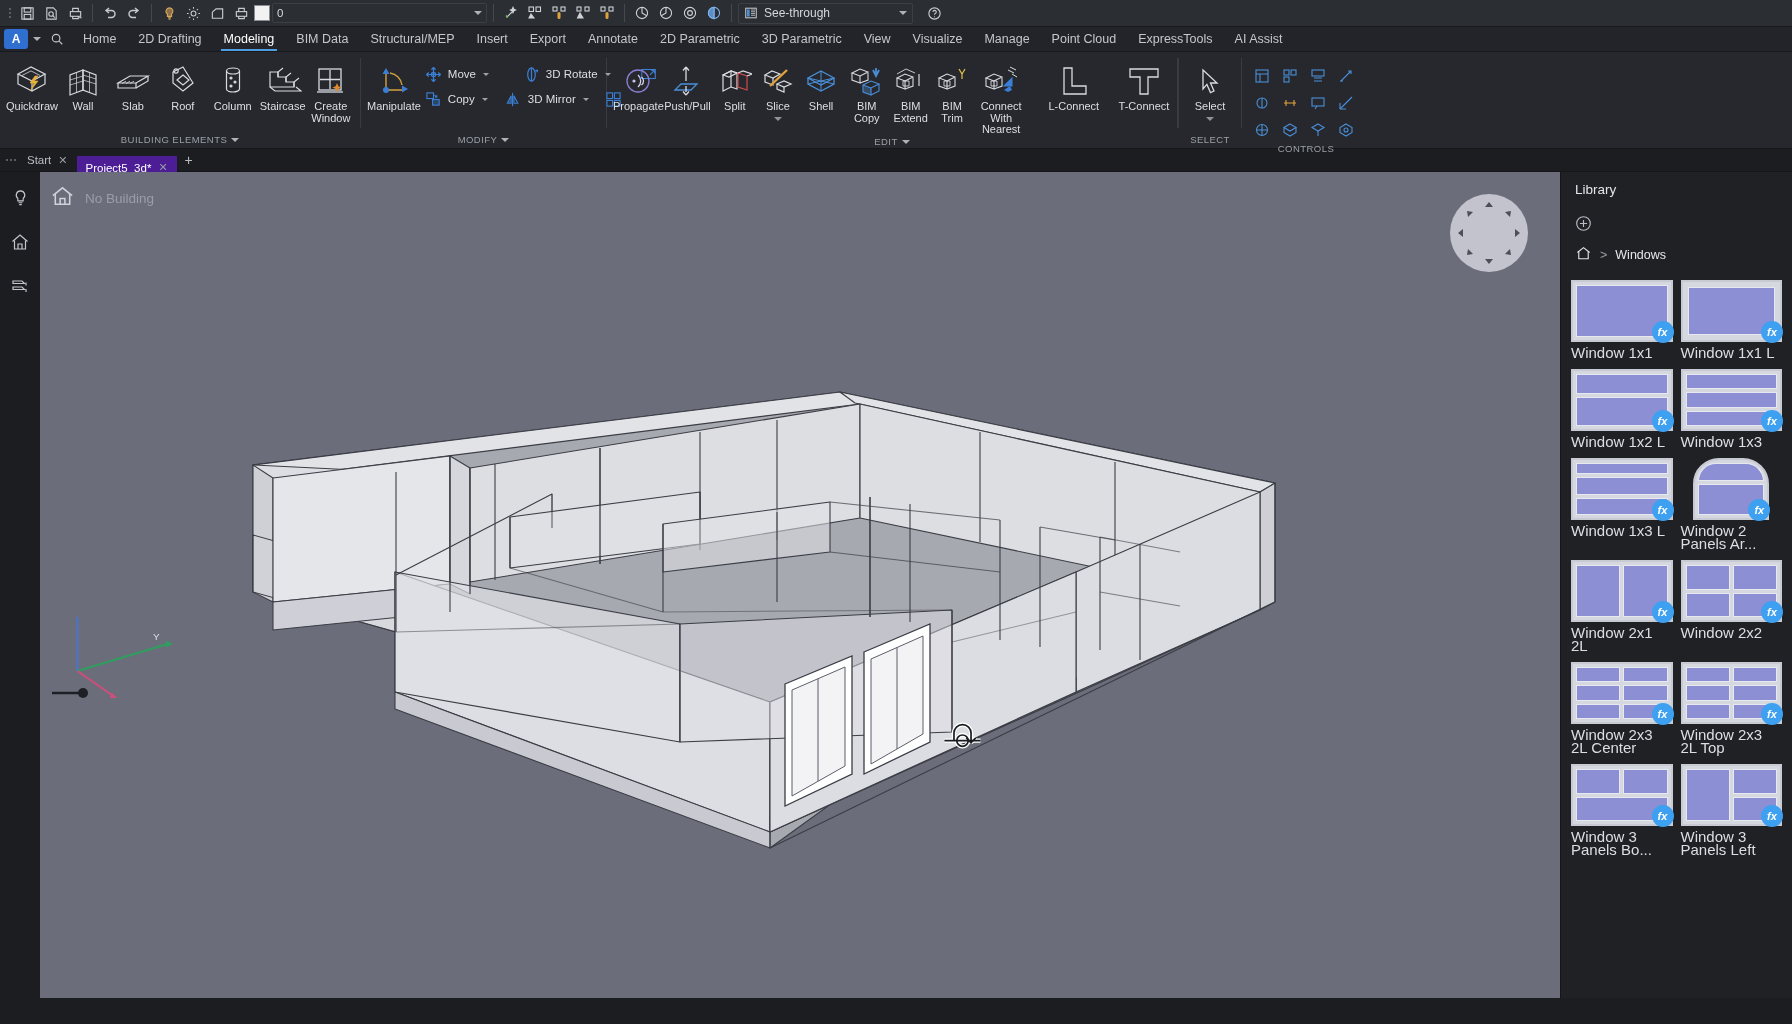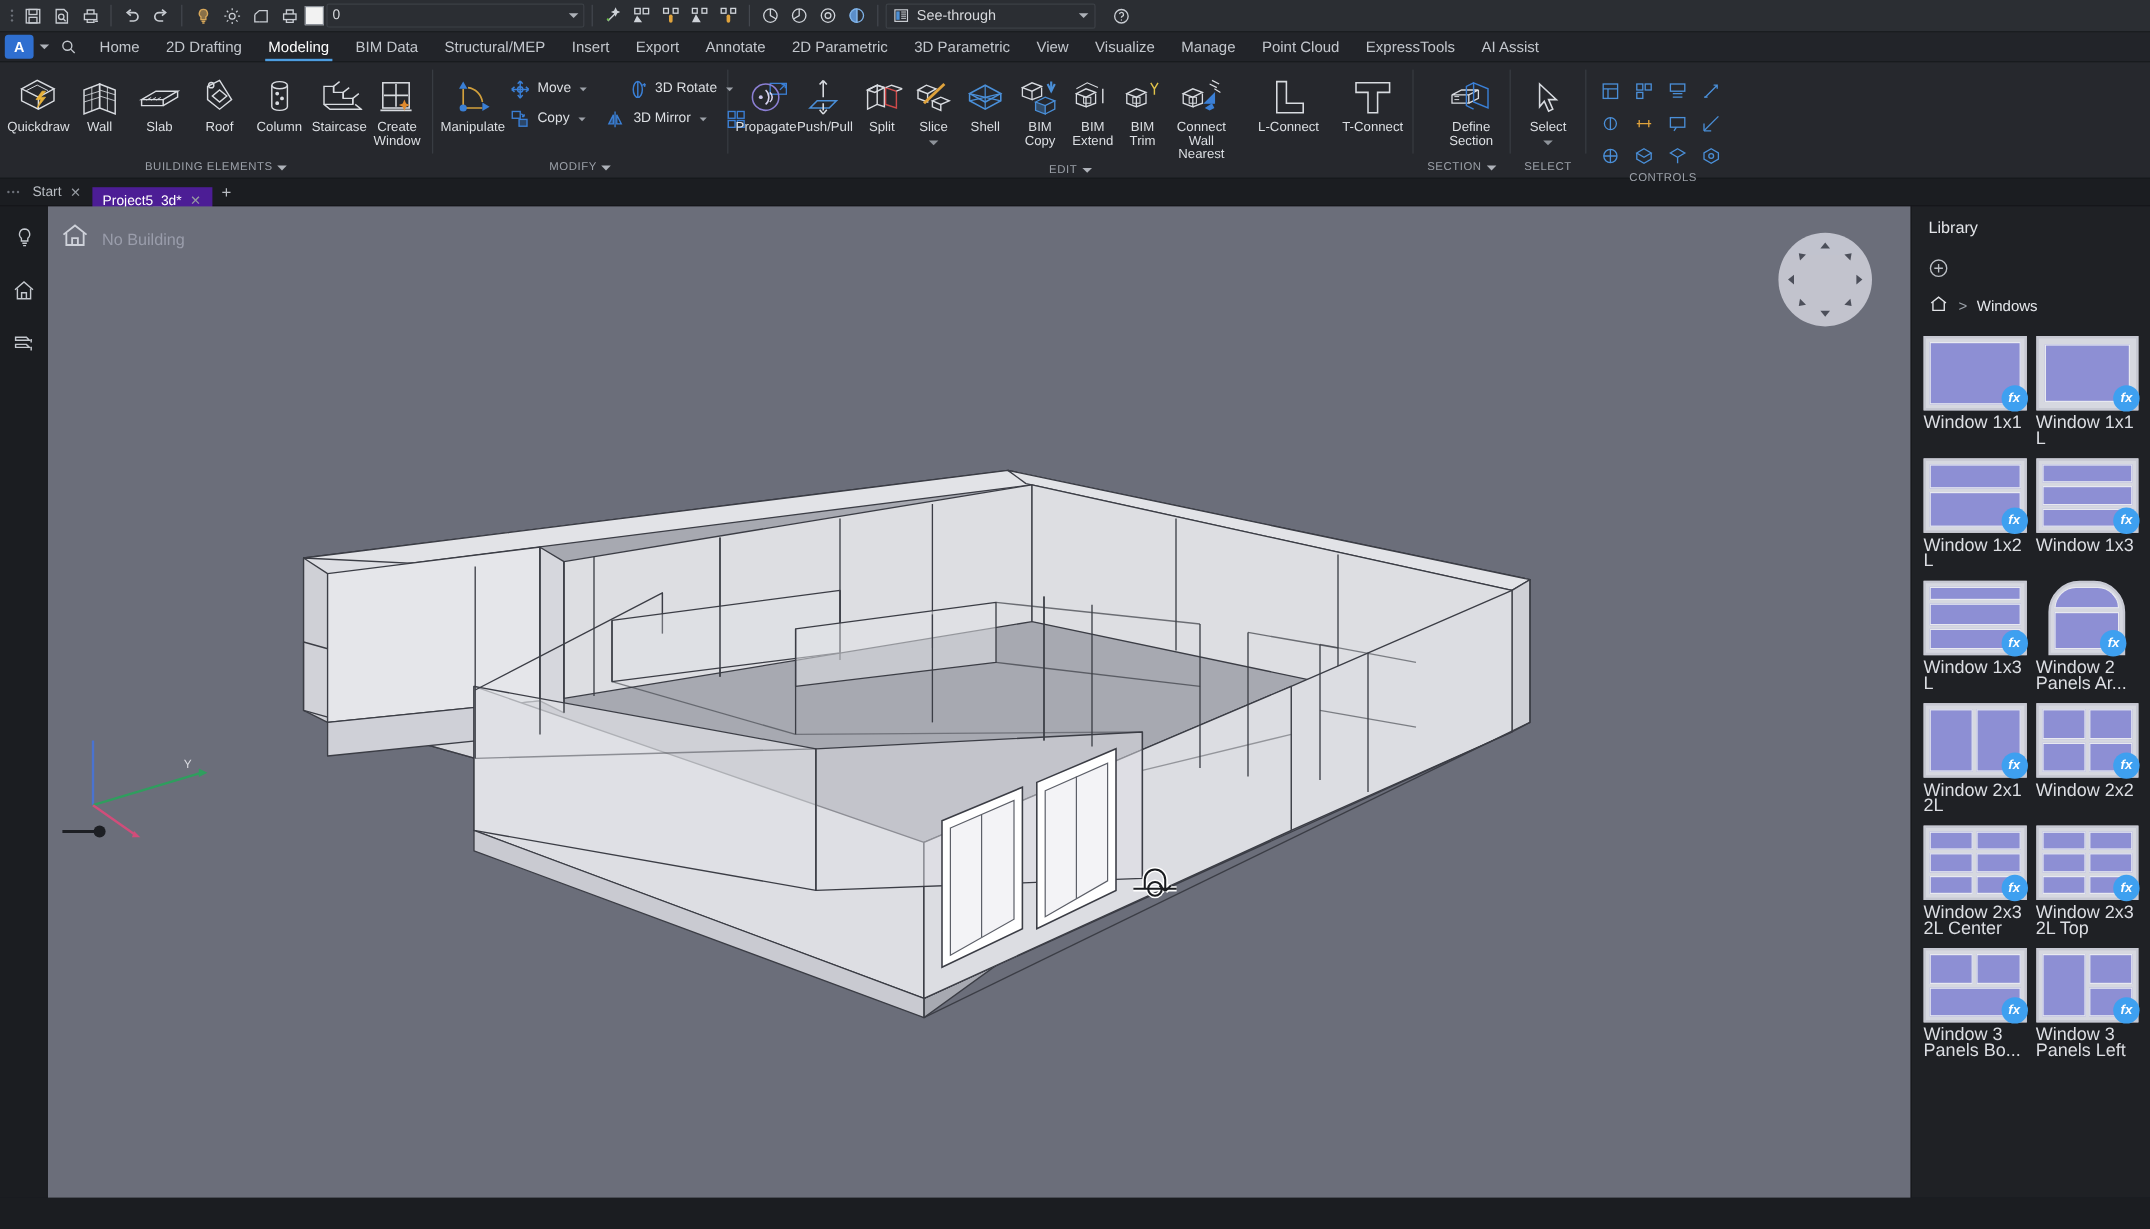--- a/index.html
+++ b/index.html
@@ -125,21 +125,21 @@
     background:#c9cad4; opacity:.93;
   }
 
   .axis { position:absolute; left:18px; bottom:300px; width:120px; height:90px; }
   .scalebar { position:absolute; left:10px; bottom:296px; }
 
   .cursor-icon { position:absolute; left:895px; top:538px; width:55px; height:50px; }
 
   
   .library {
-    width:200px; background:#1f2125; border-left:1px solid #14161a; flex:none;
+    width:232px; background:#1f2125; border-left:1px solid #14161a; flex:none;
     display:flex; flex-direction:column; min-height:0;
   }
   .lib-head { height:34px; display:flex; align-items:center; padding:0 14px; font-size:13.5px; color:#e3e5e9; }
   .lib-add { height:34px; display:flex; align-items:center; padding:0 14px; color:#b9bdc3; }
   .lib-crumb { height:30px; display:flex; align-items:center; gap:8px; padding:0 14px; font-size:12.5px; color:#e6e8ec; }
   .lib-crumb .sep { color:#9aa0a8; }
   .lib-grid {
     flex:1; overflow:hidden; display:grid; grid-template-columns:1fr 1fr;
     gap:10px 8px; padding:10px 10px 0 10px; align-content:start;
   }
@@ -670,21 +670,21 @@
                 <path d="M4 14v8l8 3v-8"></path>
                 <path d="M12 25l8-3v-8"></path>
               <path d="M9 17h6v5H9z" stroke-width="0.9"></path>
               <path d="M22 22l8-8v8z" fill="#3a7fd5" stroke="#3a7fd5"></path>
               <path d="M26 6l6 3M28 3l6 3M30 10l5 3" stroke="#d8dbe0" stroke-width="1"></path>
               <path d="M22 26l6-4 2 4-4 2z" fill="#3a7fd5" stroke="none"></path>
             </svg>
           </div>
           <div class="lbl">
             <span>Connect</span><br>
-            <span>Wall Nearest</span>
+            <span>With Nearest</span>
           </div>
         </div>
 
         <div class="bigbtn w64">
           <div class="ic">
             <svg width="34" height="34" viewBox="0 0 34 34" fill="none" stroke="#d8dbe0" stroke-width="1.3">
               <path d="M7 4h8v18h14v8H7z"></path>
             </svg>
           </div>
           <div class="lbl">L-Connect</div>
@@ -700,44 +700,20 @@
         </div>
       </div>
       <div class="panel-title">
         <span>EDIT</span>
         <span class="caret"></span>
       </div>
     </div>
 
     <div class="panel-div"></div>
 
-    <div class="panel" style="width:80px;">
-      <div class="panel-body" style="justify-content:center;">
-        <div class="bigbtn w64">
-          <div class="ic">
-            <svg width="40" height="32" viewBox="0 0 40 32" fill="none" stroke="#d8dbe0" stroke-width="1.1">
-              <path d="M4 13l8-4 14 0-8 4z"></path>
-                <path d="M4 13v7l14 0v-7"></path>
-                <path d="M18 20l8-4v-7"></path>
-              <path d="M6 14.5h4M6 17h4" stroke-width="0.8"></path>
-              <path d="M22 3l12 5v16l-12-5z" stroke="#3a7fd5" stroke-width="1.2"></path>
-              <path d="M22 3l-6 3v16l6 3" stroke="#3a7fd5" stroke-width="1.2"></path>
-            </svg>
-          </div>
-          <div class="lbl">
-            <span>Define</span><br>
-            <span>Section</span>
-          </div>
-        </div>
-      </div>
-      <div class="panel-title">
-        <span>SECTION</span>
-        <span class="caret"></span>
-      </div>
-    </div>
 
     <div class="panel-div"></div>
 
     <div class="panel" style="width:62px;">
       <div class="panel-body" style="justify-content:center;">
         <div class="bigbtn w52">
           <div class="ic">
             <svg width="30" height="32" viewBox="0 0 30 32" fill="none" stroke="#d8dbe0" stroke-width="1.3">
               <path d="M8 4l14 13h-6.5l3.5 8-3.5 1.6-3.6-8.2L8 23z"></path>
             </svg>

